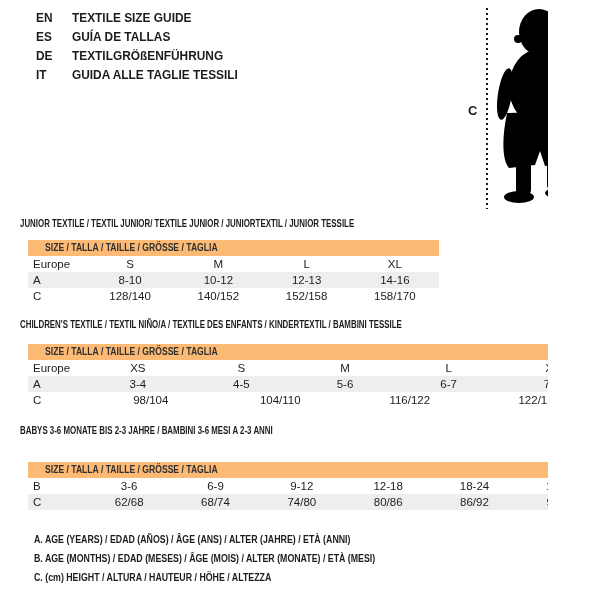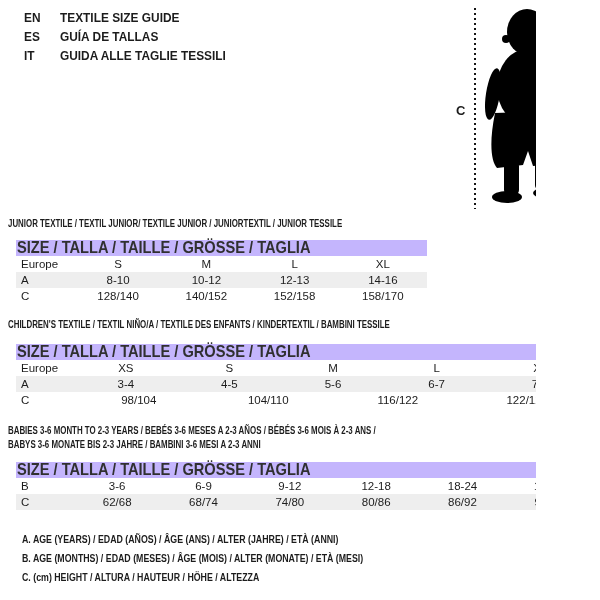--- a/index.html
+++ b/index.html
@@ -1,18 +1,18 @@
 <!DOCTYPE html>
 <html><head>
 <meta charset="utf-8">
 <style>
   html,body { margin:0; padding:0; background:#ffffff; }
   .page {
     position:relative; width:536px; height:600px; background:#ffffff;
-    font-family:"Liberation Sans", sans-serif; color:#1c1c1c; overflow:hidden;
+    font-family:"Liberation Sans", sans-serif; color:#1c1c1c; overflow:hidden;margin-left:12px;
   }
   
   .cx88 { display:inline-block; transform:scaleX(0.88); transform-origin:0 50%; white-space:nowrap; }
   .cx79 { display:inline-block; transform:scaleX(0.79); transform-origin:0 50%; white-space:nowrap; }
   .cx86 { display:inline-block; transform:scaleX(0.86); transform-origin:0 50%; white-space:nowrap; }
   .cx80 { display:inline-block; transform:scaleX(0.80); transform-origin:0 50%; white-space:nowrap; }
 
   
   .lang { position:absolute; left:24px; top:8px; font-weight:700; font-size:13.5px; line-height:19px; }
   .lang-row { display:flex; }
@@ -23,22 +23,22 @@
              background:repeating-linear-gradient(to bottom,#151515 0 2px,transparent 2px 5px); }
   .cmark { position:absolute; left:456px; top:103px; font-size:13px; font-weight:700; }
   .baby { position:absolute; left:480px; top:5px; width:115px; height:205px; }
 
   
   .stitle { position:absolute; left:8px; font-size:10px; font-weight:700; line-height:13.5px; }
 
   
   .table { position:absolute; left:16px; font-size:11.5px; }
   .t1 { width:411px; } .t23 { width:576px; }
-  .thead { height:16px; line-height:16.5px; background:#c4b5fd; padding-left:1px;
-           font-weight:700; font-size:17px; color:#303030; }
+  .thead { height:16px; line-height:16.5px; background:#fdba74; padding-left:17px;
+           font-weight:700; font-size:10px; color:#303030; }
   .trow { display:flex; height:16px; line-height:16px; }
   .table > .trow:nth-child(odd) { background:#eeeeee; }
   .tlabel { width:53px; padding-left:5px; }
   .tcell { flex:1; text-align:center; }
 
   
   .legend { position:absolute; left:22px; top:530px; font-weight:700; font-size:11px; line-height:18.8px; }
 </style>
 </head>
 <body>
@@ -46,20 +46,24 @@
 <div class="page">
 
   <div class="lang">
     <div class="lang-row">
       <span class="lang-code"><span class="cx88">EN</span></span>
       <span class="cx88">TEXTILE SIZE GUIDE</span>
     </div>
     <div class="lang-row">
       <span class="lang-code"><span class="cx88">ES</span></span>
       <span class="cx88">GUÍA DE TALLAS</span>
+    </div>
+    <div class="lang-row">
+      <span class="lang-code"><span class="cx88">DE</span></span>
+      <span class="cx88">TEXTILGRÖßENFÜHRUNG</span>
     </div>
     <div class="lang-row">
       <span class="lang-code"><span class="cx88">IT</span></span>
       <span class="cx88">GUIDA ALLE TAGLIE TESSILI</span>
     </div>
   </div>
 
   <div class="dotline"></div>
   <div class="cmark">C</div>
   <svg class="baby" viewBox="0 0 115 205" aria-hidden="true">
@@ -134,21 +138,20 @@
     <div class="trow">
       <span class="tlabel">C</span>
       <span class="tcell">98/104</span>
       <span class="tcell">104/110</span>
       <span class="tcell">116/122</span>
       <span class="tcell">122/128</span>
     </div>
   </div>
 
   <div class="stitle" style="top:424px">
-    <div><span class="cx79">BABIES 3-6 MONTH TO 2-3 YEARS / BEBÉS 3-6 MESES A 2-3 AÑOS / BÉBÉS 3-6 MOIS À 2-3 ANS /</span></div>
     <div><span class="cx79">BABYS 3-6 MONATE BIS 2-3 JAHRE / BAMBINI 3-6 MESI A 2-3 ANNI</span></div>
   </div>
   <div class="table t23" style="top:462px">
     <div class="thead">
       <span class="cx86">SIZE / TALLA / TAILLE / GRÖSSE / TAGLIA</span>
     </div>
     <div class="trow">
       <span class="tlabel">B</span>
       <span class="tcell">3-6</span>
       <span class="tcell">6-9</span>

